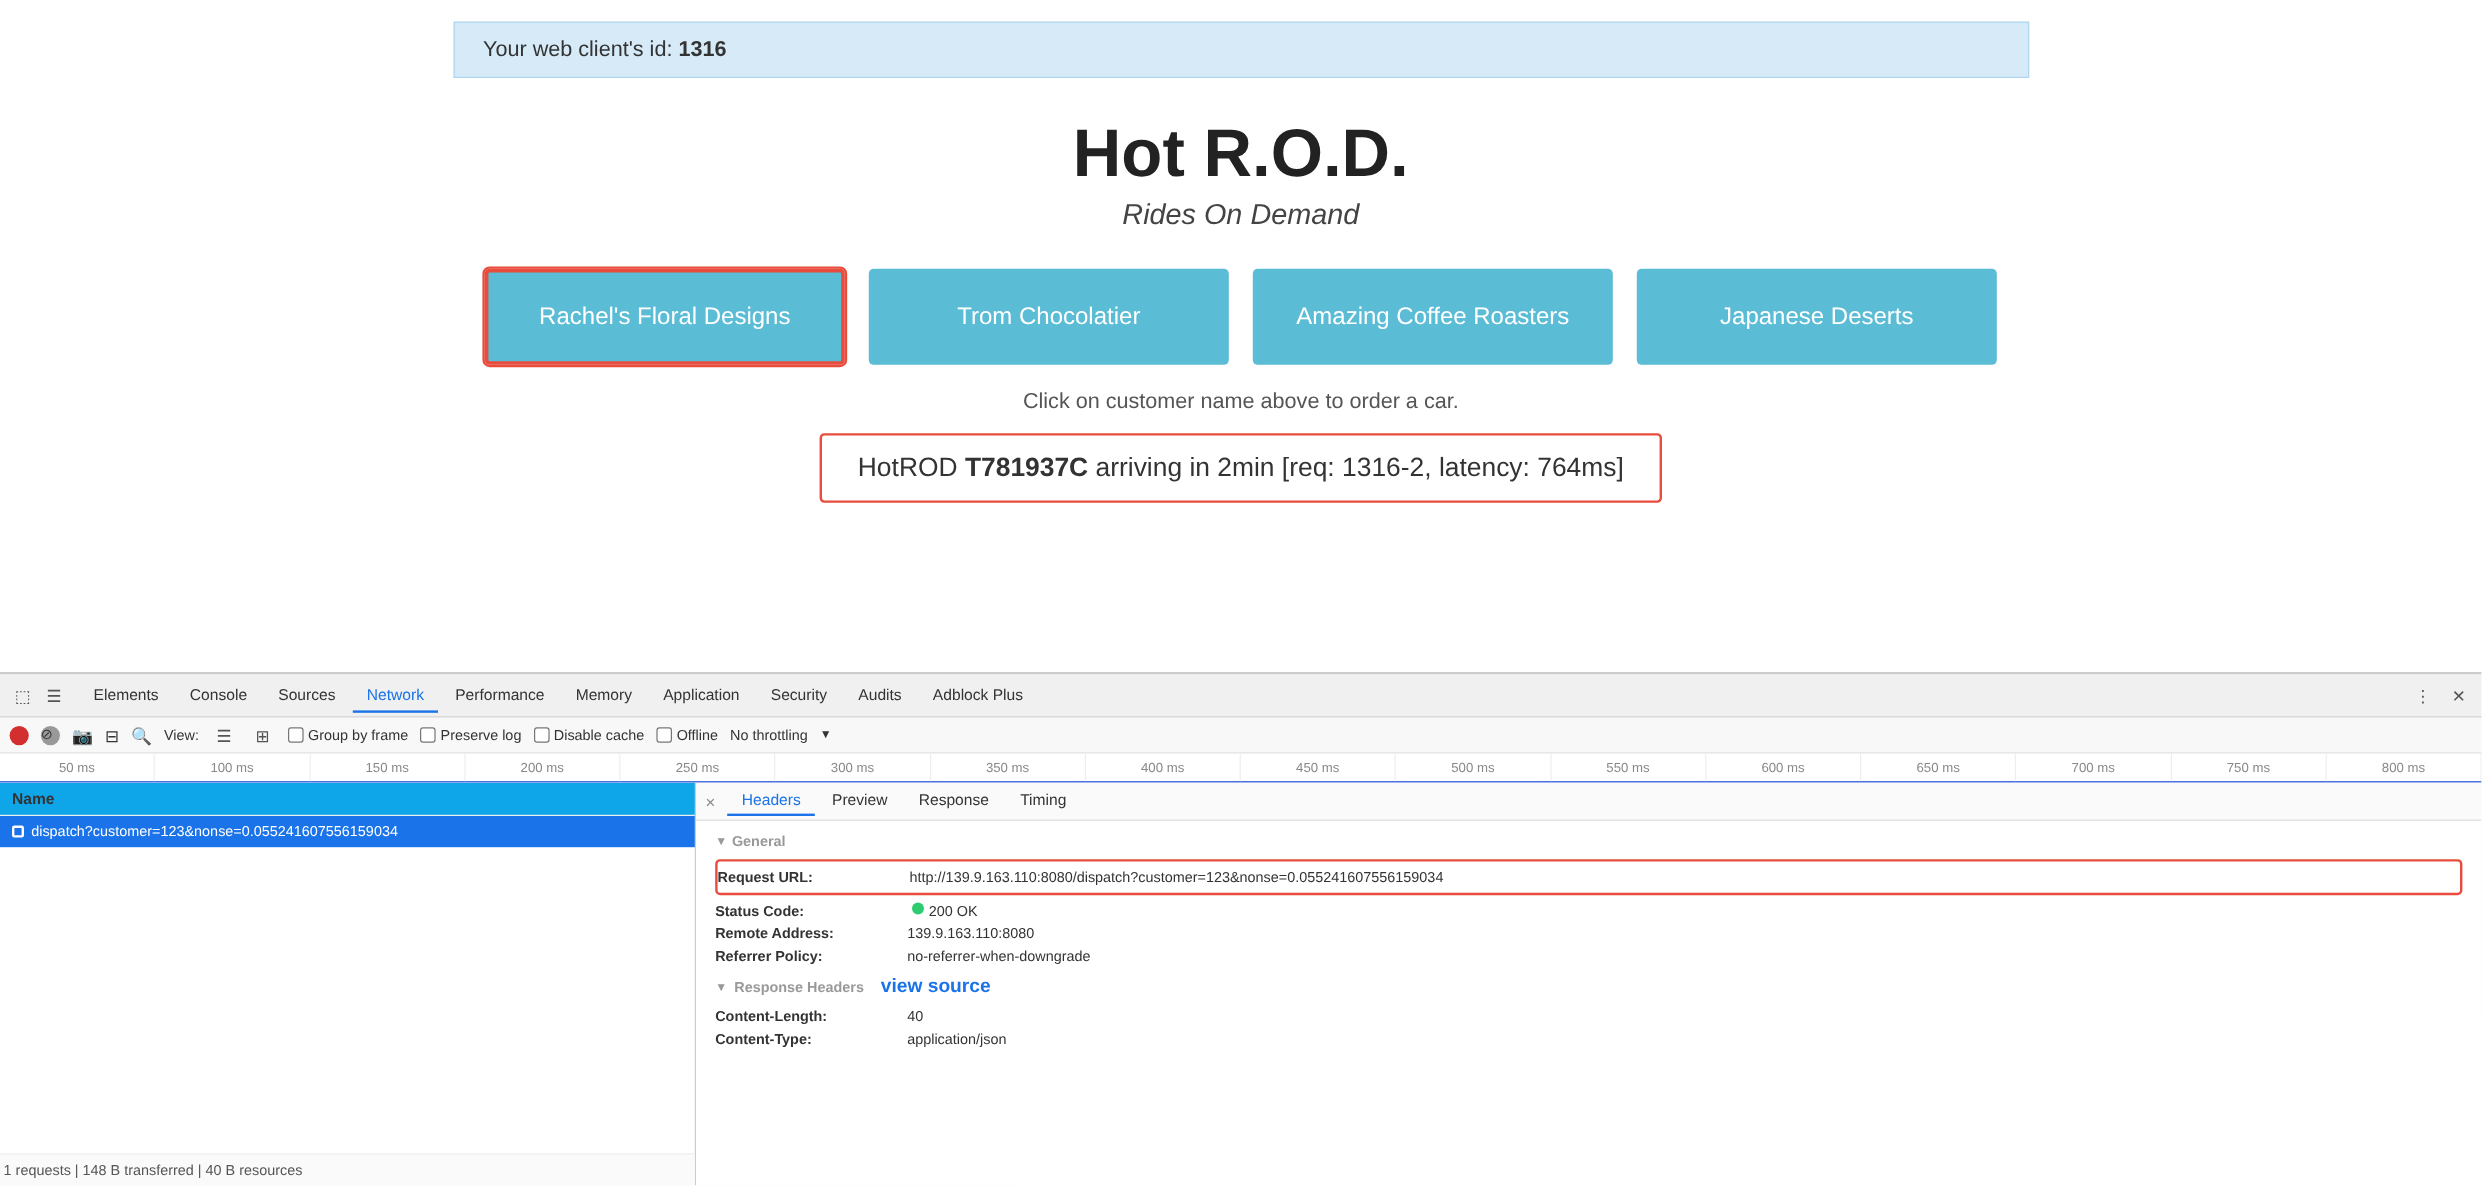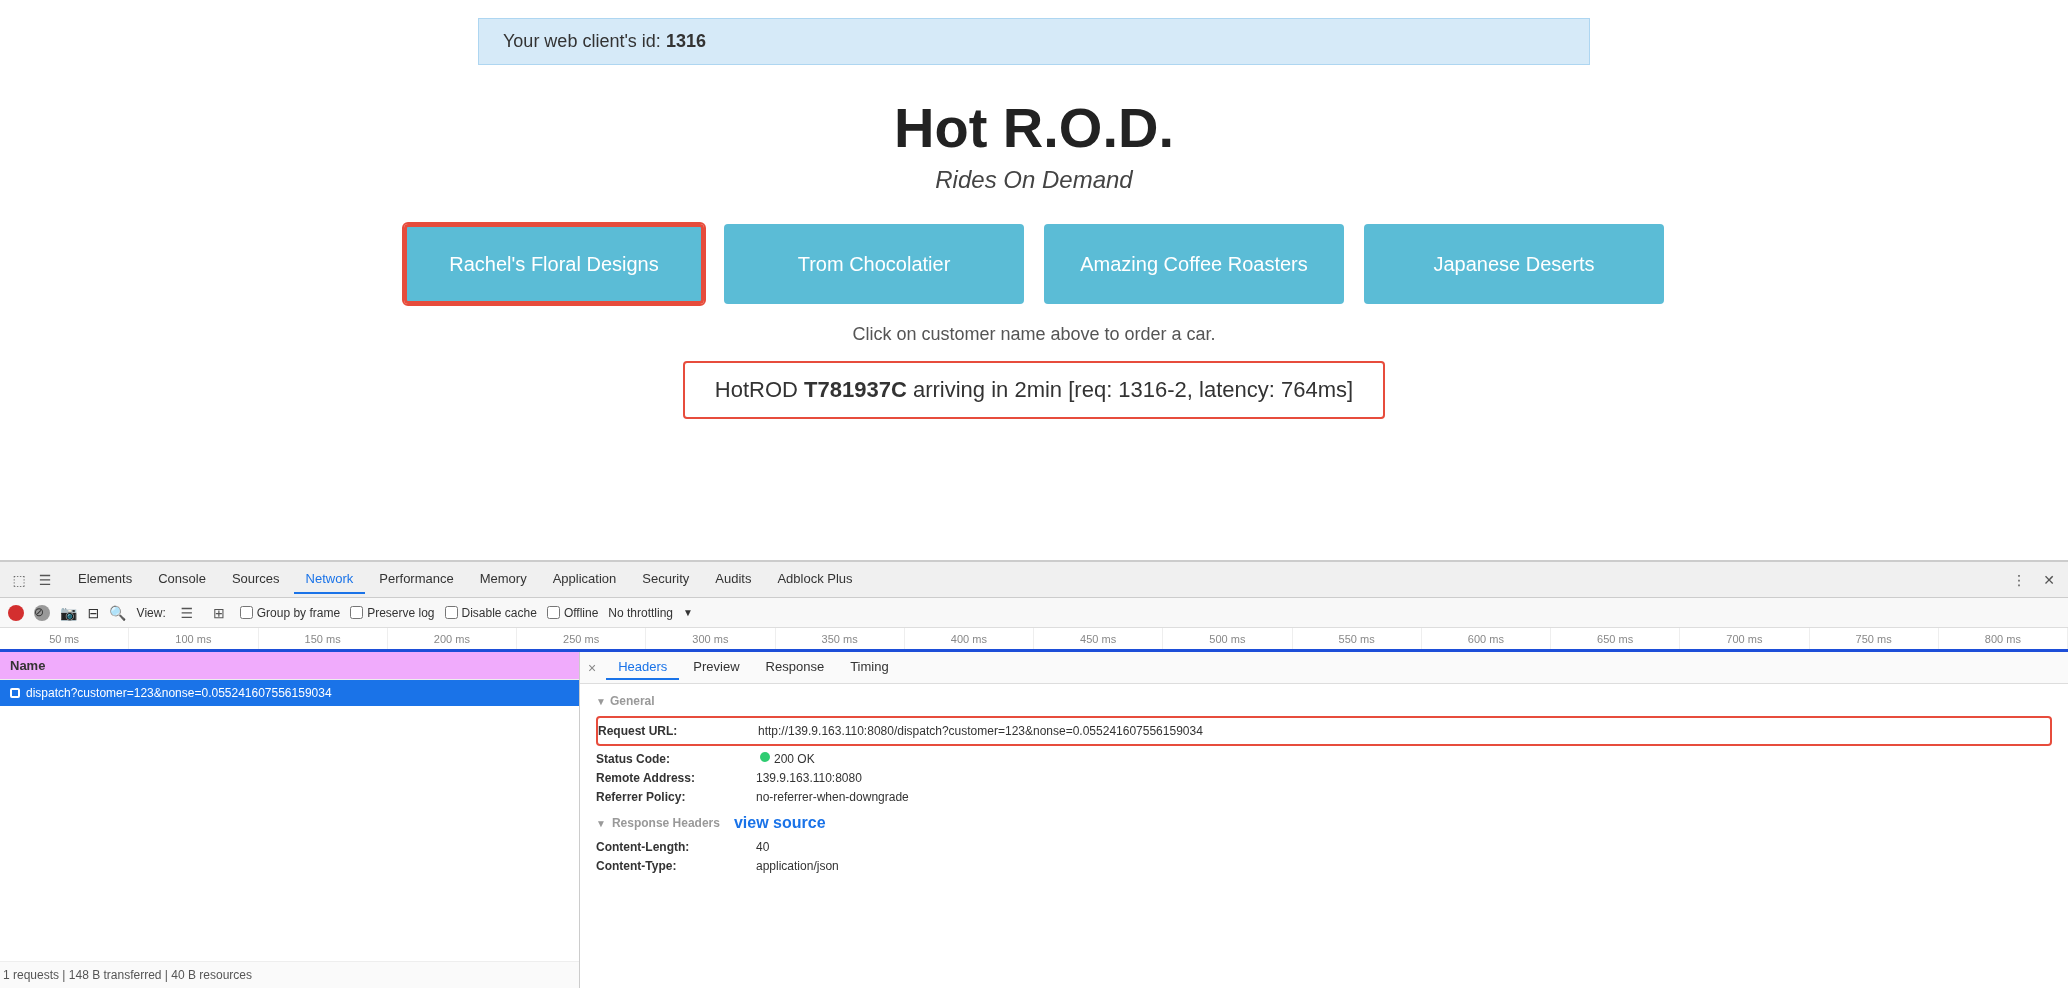--- a/index.html
+++ b/index.html
@@ -10,21 +10,21 @@
       width: 100%;
       height: 560px;
       background: #fff;
       display: flex;
       flex-direction: column;
       align-items: center;
       padding-top: 18px;
     }
 
     .client-id-banner {
-      width: 1112px;
+      width: 1313px;
       background: #d6eaf8;
       border: 1px solid #aed6f1;
       padding: 12px 24px;
       font-size: 18px;
       color: #333;
       margin-bottom: 30px;
     }
 
     .app-title {
       font-size: 56px;
@@ -170,21 +170,21 @@
       border-radius: 50%;
       background: #d32f2f;
       display: inline-block;
     }
 
     .ctrl-icon.grey { background: #999; }
 
     .timeline-bar {
       height: 24px;
       background: #fff;
-      border-bottom: 3px solid #1d4ed8;
+      border-bottom: 1px solid #1d4ed8;
       display: flex;
       align-items: center;
       padding: 0 8px;
       font-size: 11px;
       color: #888;
       position: relative;
     }
 
     .timeline-ticks {
       display: flex;
@@ -224,21 +224,21 @@
       display: flex;
       flex-direction: column;
     }
 
     .devtools-left-header {
       padding: 6px 10px;
       font-size: 13px;
       font-weight: bold;
       color: #333;
       border-bottom: 1px solid #eee;
-      background: #f0abfc;
+      background: #0ea5e9;
     }
 
     .network-row {
       padding: 6px 10px;
       font-size: 12px;
       color: #fff;
       background: #1a73e8;
       display: flex;
       align-items: center;
       gap: 6px;

